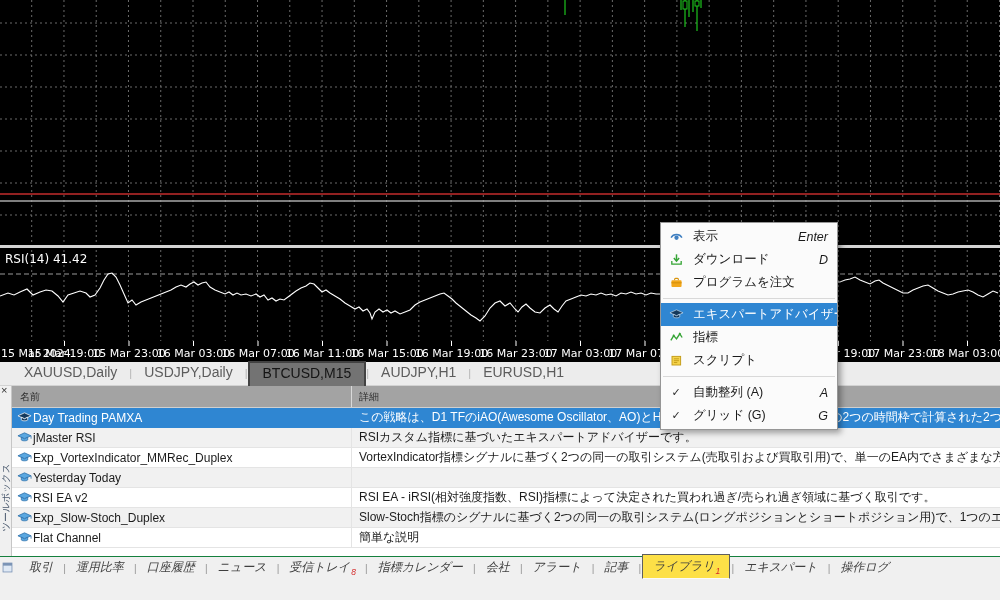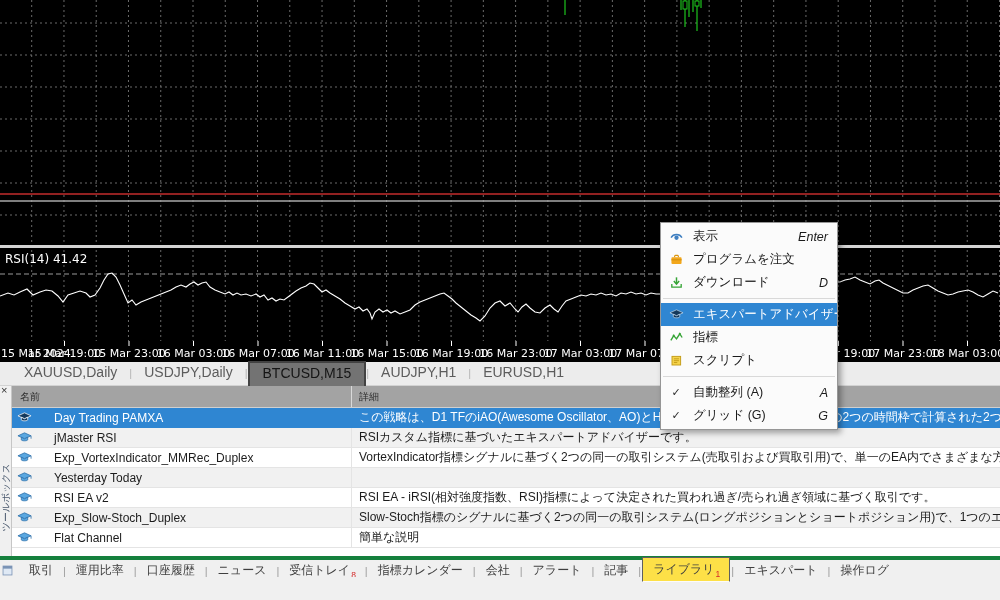--- a/index.html
+++ b/index.html
@@ -29,31 +29,31 @@
   .tbl{position:absolute;left:12px;top:0;right:0;bottom:0;overflow:hidden;}
   .thead{display:flex;height:22px;box-sizing:border-box;border-bottom:1px solid #d0d0d0;
          background:#a3a3a3;font-size:10px;color:#2b2b2b;align-items:center;}
   .th-name{width:340px;height:100%;display:flex;align-items:center;padding-left:8px;
            box-sizing:border-box;border-right:1px solid #d9d9d9;}
   .th-detail{flex:1;padding-left:7px;}
   .row{display:flex;height:20px;box-sizing:border-box;font-size:12px;color:#1c1c1c;
        align-items:center;border-bottom:1px solid #e4e4e4;background:#fff;}
   .row.alt{background:#f1f1f1;}
   .row.selected{background:#2f86d2;color:#fff;border-bottom-color:#2f86d2;}
-  .cell-name{width:340px;height:100%;display:flex;align-items:center;gap:22px;padding-left:5px;
+  .cell-name{width:340px;height:100%;display:flex;align-items:center;gap:1px;padding-left:5px;
              box-sizing:border-box;border-right:1px solid #e4e4e4;white-space:nowrap;overflow:hidden;}
   .row.selected .cell-name{border-right-color:#2f86d2;}
   .cell-detail{flex:1;height:100%;display:flex;align-items:center;padding-left:7px;
                box-sizing:border-box;white-space:nowrap;overflow:hidden;}
   .ea-ico{width:15px;height:15px;flex:0 0 15px;display:inline-block;}
   .ea-ico svg{width:100%;height:100%;display:block;}
 
   
   .bottom-tabs{position:absolute;left:0;top:556px;width:1000px;height:21px;background:#f0f0f0;
-               border-top:4px solid #15803d;display:flex;align-items:center;font-size:12px;color:#3f3f3f;}
+               border-top:1px solid #15803d;display:flex;align-items:center;font-size:12px;color:#3f3f3f;font-style:italic;}
   .dock-ico{width:13px;height:15px;margin:0 6px 0 1px;flex:0 0 13px;}
   .dock-ico svg{width:100%;height:100%;display:block;}
   .btab{padding:2px 9px;white-space:nowrap;position:relative;}
   .btab.active{background:#fde047;border:1px solid #5f5f5f;border-bottom:1px solid #fbfbfb;
                margin-top:-3px;padding:3px 10px 3px;z-index:2;}
   .badge{color:#d42a2a;font-size:8.5px;position:relative;top:4px;left:1px;}
   .bsep{color:#9c9c9c;font-size:11px;padding:0 1px;}
   .status{position:absolute;left:0;top:577px;width:1000px;height:23px;background:#f0f0f0;}
 
   
@@ -319,38 +319,38 @@
             <path d="M2.2 9.2 C4.6 4.8 11.4 4.8 13.8 9.2" fill="none" stroke="#3f7fc1" stroke-width="1.5"></path>
             <circle cx="8" cy="9.3" r="2.3" fill="#3f7fc1"></circle>
           </svg>
         </span>
         <span class="mlabel">表示</span>
         <span class="mshortcut">Enter</span>
       </div>
       <div class="mi">
         <span class="mic">
           <svg viewBox="0 0 16 16">
+            <path d="M8 2.5 V8.5" stroke="#35a435" stroke-width="1.6" fill="none"></path>
+            <path d="M5.2 6.5 L8 9.8 L10.8 6.5" stroke="#35a435" stroke-width="1.6" fill="none"></path>
+            <path d="M3 9.5 V13 H13 V9.5" stroke="#35a435" stroke-width="1.4" fill="none"></path>
+          </svg>
+        </span>
+        <span class="mlabel">ダウンロード</span>
+        <span class="mshortcut">D</span>
+      </div>
+      <div class="mi">
+        <span class="mic">
+          <svg viewBox="0 0 16 16">
             <path d="M6 5.5 V4.6 C6 4 6.5 3.6 7 3.6 H9 C9.5 3.6 10 4 10 4.6 V5.5" fill="none" stroke="#d9940e" stroke-width="1.2"></path>
             <rect x="2.6" y="5.5" width="10.8" height="7.3" rx="1" fill="#f2a71b"></rect>
             <rect x="2.6" y="7.6" width="10.8" height="1.4" fill="#d9940e"></rect>
           </svg>
         </span>
         <span class="mlabel">プログラムを注文</span>
       </div>
-      <div class="mi">
-        <span class="mic">
-          <svg viewBox="0 0 16 16">
-            <path d="M8 2.5 V8.5" stroke="#35a435" stroke-width="1.6" fill="none"></path>
-            <path d="M5.2 6.5 L8 9.8 L10.8 6.5" stroke="#35a435" stroke-width="1.6" fill="none"></path>
-            <path d="M3 9.5 V13 H13 V9.5" stroke="#35a435" stroke-width="1.4" fill="none"></path>
-          </svg>
-        </span>
-        <span class="mlabel">ダウンロード</span>
-        <span class="mshortcut">D</span>
-      </div>
       <div class="msep"></div>
       <div class="mi highlight">
         <span class="mic">
           <svg viewBox="0 0 16 16">
             <path d="M8 3 L15 6.2 L8 9.4 L1 6.2 Z" fill="#14395c" stroke="#cfe4f5" stroke-width=".7"></path>
             <path d="M4.6 7.6 V10.4 C4.6 11.9 11.4 11.9 11.4 10.4 V7.6 L8 9.4 Z" fill="#14395c" stroke="#cfe4f5" stroke-width=".7"></path>
           </svg>
         </span>
         <span class="mlabel">エキスパートアドバイザー</span>
       </div>

